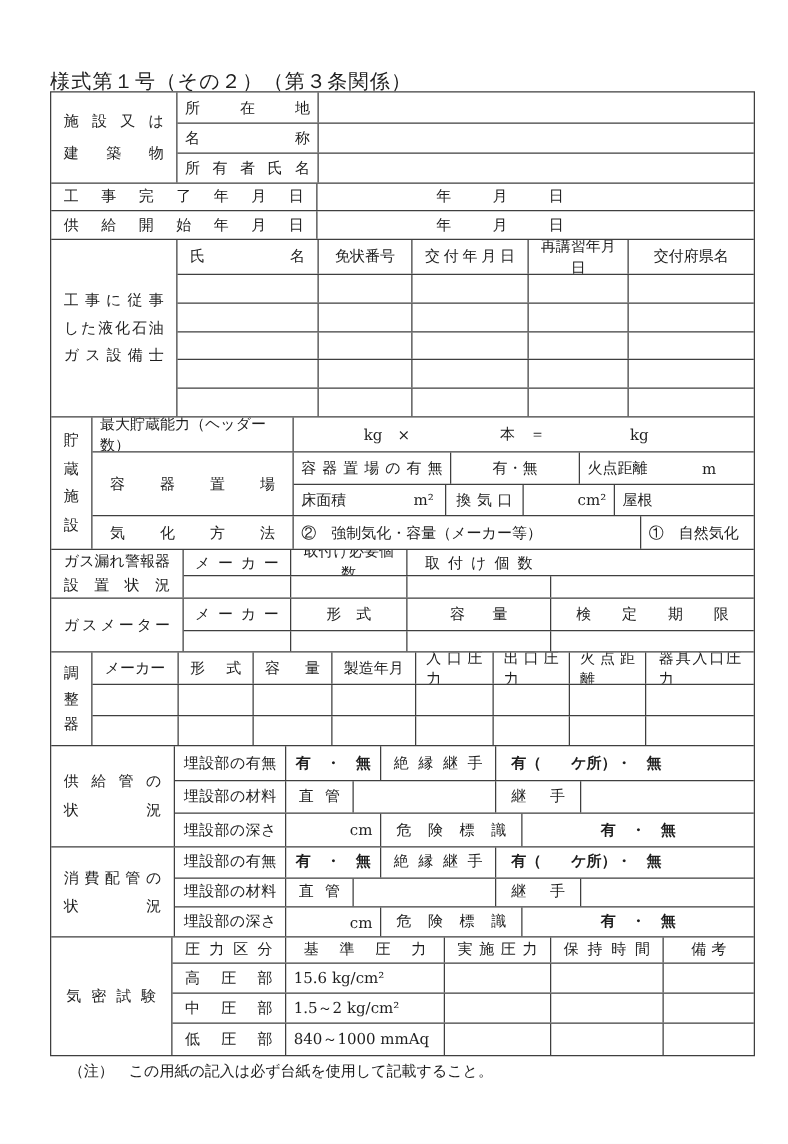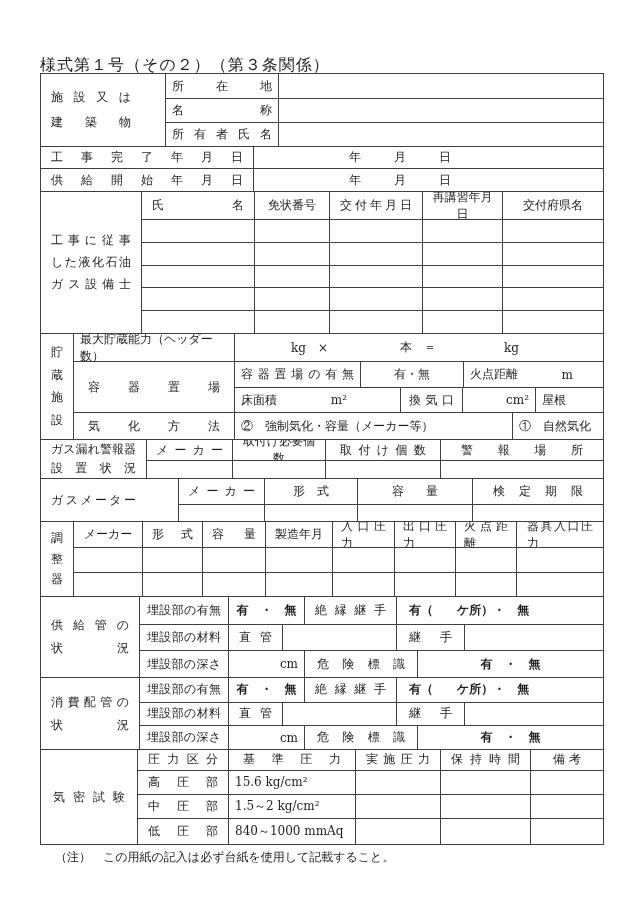--- a/index.html
+++ b/index.html
@@ -5,21 +5,21 @@
   * { margin:0; padding:0; box-sizing:border-box; }
   html,body { background:#f4f4f2; }
   body {
     width:630px; height:915px; position:relative;
     font-family:"DejaVu Serif","Liberation Serif",serif;
     color:#1d1d1d; font-size:12px; background:#ffffff;
   }
   .page-title { position:absolute; left:40px; top:55px; font-size:16px; letter-spacing:1px; }
   .form { position:absolute; left:40px; top:73px; width:564px; border:1px solid #3f3f3f; background:#fff; }
   .sec { display:flex; border-top:1px solid #3f3f3f; }
-  .sec.first { border-top:none;gap:24px; }
+  .sec.first { border-top:none; }
   .col { flex:1; display:flex; flex-direction:column; border-left:1px solid #3f3f3f; min-width:0; }
   .col > .row { display:flex; border-top:1px solid #3f3f3f; min-width:0; }
   .col > .row:first-child { border-top:none; }
   .subcol { flex:1; display:flex; flex-direction:column; border-left:1px solid #3f3f3f; min-width:0; }
   .subcol > .row { display:flex; border-top:1px solid #3f3f3f; }
   .subcol > .row:first-child { border-top:none; }
   .cell { display:flex; align-items:center; padding:0 6px; overflow:hidden; min-width:0; }
   .row > .cell + .cell, .sec > .cell + .cell { border-left:1px solid #3f3f3f; }
   .jst { display:block; flex:1; text-align:justify; text-align-last:justify; text-justify:inter-character; }
   .ctr { display:block; flex:1; text-align:center; }
@@ -185,21 +185,21 @@
             <div class="cell flex1" style="justify-content:space-between; padding-right:30px;">
               <span>火点距離</span>
               <span>m</span>
             </div>
           </div>
           <div class="row" style="height:25px;">
             <div class="cell" style="width:121px; justify-content:space-between; padding-right:9px;">
               <span>床面積</span>
               <span>m²</span>
             </div>
-            <div class="cell" style="width:62px;margin-left:44px;">
+            <div class="cell" style="width:62px;">
                 <span class="jst" style="padding:0 2px;">換気口</span>
               </div>
             <div class="cell" style="width:73px;">
                 <span class="rgt">cm²</span>
               </div>
             <div class="cell flex1">
                 <span>屋根</span>
               </div>
           </div>
         </div>
@@ -227,34 +227,31 @@
       <div class="row" style="height:20px;">
         <div class="cell" style="width:85px;">
             <span class="jst" style="padding:0 3px;">メーカー</span>
           </div>
         <div class="cell" style="width:93px;">
             <span class="ctr">取付け必要個数</span>
           </div>
         <div class="cell" style="width:115px;">
             <span class="jst" style="padding:0 8px;">取付け個数</span>
           </div>
-        <div class="cell flex1">
-            <span class="jst" style="padding:0 14px;">警報場所</span>
-          </div>
       </div>
       <div class="row" style="height:19px;">
         <div class="cell" style="width:85px;"></div>
         <div class="cell" style="width:93px;"></div>
         <div class="cell" style="width:115px;"></div>
         <div class="cell flex1"></div>
       </div>
     </div>
   </div>
 
-  <div class="sec" style="height:43px;gap:32px;">
+  <div class="sec" style="height:43px;">
     <div class="cell" style="width:105px;">
         <span class="jst" style="padding:0 4px;">ガスメーター</span>
       </div>
     <div class="col">
       <div class="row" style="height:26px;">
         <div class="cell" style="width:85px;">
             <span class="jst" style="padding:0 3px;">メーカー</span>
           </div>
         <div class="cell" style="width:93px;">
             <span class="jst" style="padding:0 22px;">形式</span>

